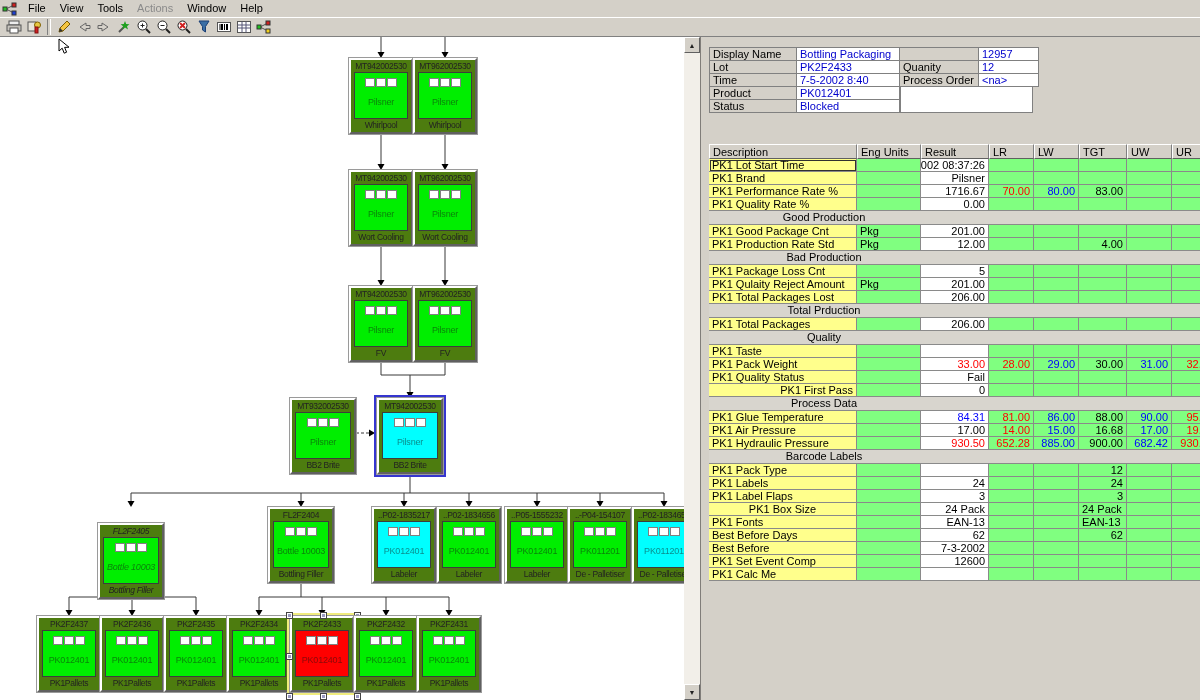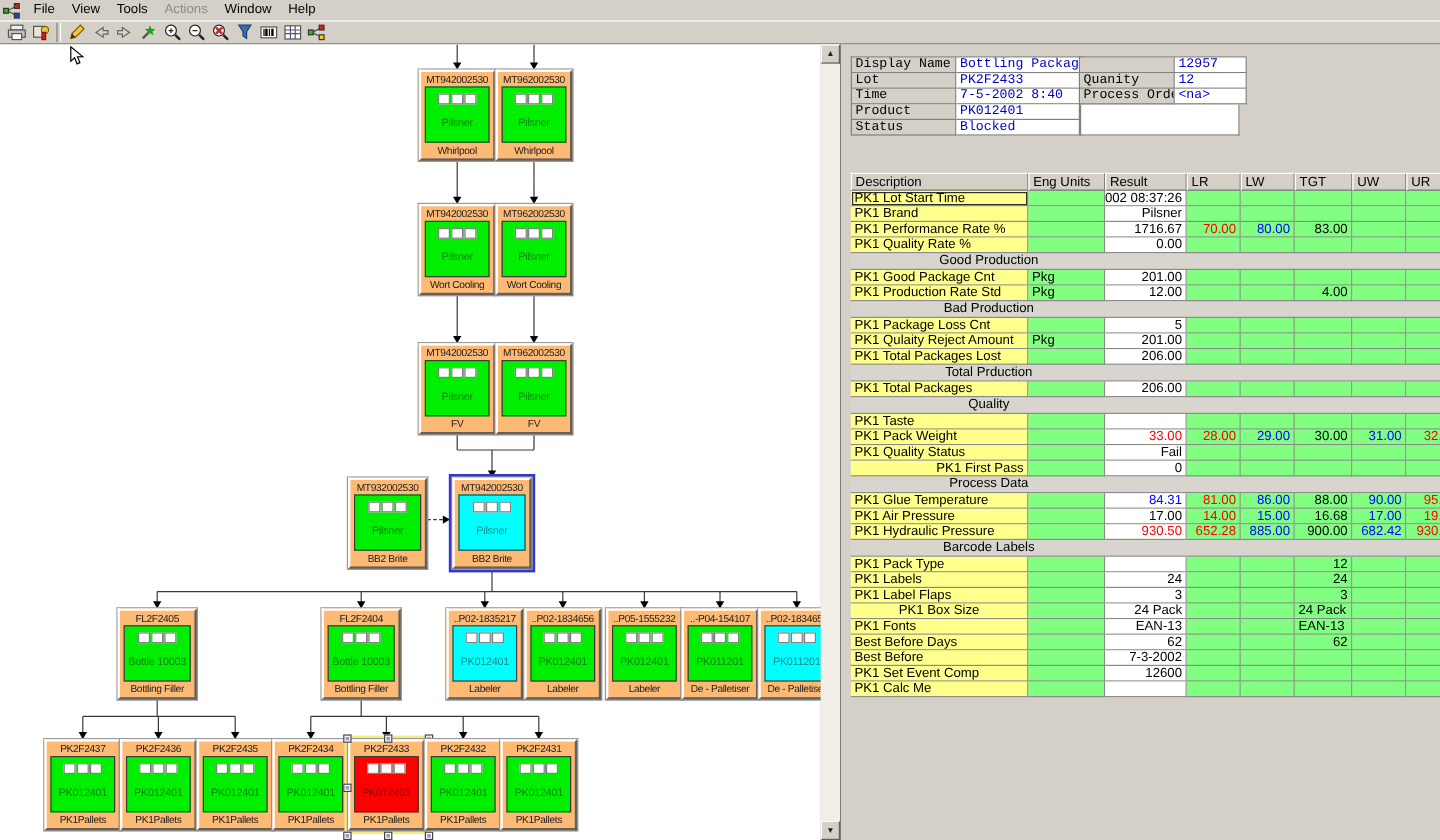--- a/index.html
+++ b/index.html
@@ -15,21 +15,21 @@
   #toolbar{position:absolute;left:0;top:17px;width:1200px;height:20px;background:#d4d0c8;
            border-top:1px solid #fff;border-bottom:1px solid #808080;
            display:flex;align-items:center;padding-left:4px;box-sizing:border-box;}
   .tbtn{width:20px;height:18px;display:inline-flex;align-items:center;justify-content:center;}
   .tbtn svg{width:16px;height:16px;}
   .tsep{width:2px;height:16px;border-left:1px solid #808080;border-right:1px solid #fff;margin:0 3px;}
   
   #canvas{position:absolute;left:0;top:37px;width:684px;height:663px;background:#fff;
           border-right:1px solid #808080;overflow:hidden;}
   #edges{position:absolute;left:0;top:0;}
-  .node{position:absolute;background:#fdba74;border:2px solid;border-color:#fff #606060 #606060 #fff;
+  .node{position:absolute;background:#4d7c0f;border:2px solid;border-color:#fff #606060 #606060 #fff;
         box-shadow:0 0 0 1px #9a9a9a;width:60px;}
   .node-title{height:12px;line-height:12px;text-align:center;font-size:8.5px;letter-spacing:-0.3px;
               white-space:nowrap;overflow:hidden;color:#222;}
   .node-body{margin:0 3px;height:45px;border:1px solid #3c3c3c;position:relative;}
   .node-body .boxes{position:absolute;left:0;right:0;top:5px;display:flex;justify-content:center;gap:1px;}
   .node-body .boxes i{width:8px;height:7px;background:#fff;border:1px solid #808080;display:block;}
   .node-prod{position:absolute;left:0;right:0;top:24px;text-align:center;font-size:9px;
              letter-spacing:-0.2px;color:rgba(20,20,20,0.5);white-space:nowrap;overflow:hidden;}
   .node-footer{height:13px;line-height:13px;text-align:center;font-size:8.5px;letter-spacing:-0.3px;
                white-space:nowrap;overflow:hidden;color:#222;}
@@ -40,21 +40,21 @@
   .handle:after{content:"";position:absolute;left:1px;top:1px;width:3px;height:3px;background:#9a9ac0;}
   
   #vscroll{position:absolute;left:684px;top:37px;width:16px;height:663px;background:#f2efe9;}
   .sbtn{position:absolute;left:0;width:16px;height:16px;background:#d4d0c8;
         border:1px solid;border-color:#fff #606060 #606060 #fff;box-sizing:border-box;
         font-size:7px;display:flex;align-items:center;justify-content:center;color:#222;}
   
   #panel{position:absolute;left:700px;top:37px;width:500px;height:663px;background:#d4d0c8;
          border-left:2px groove #d4d0c8;box-sizing:border-box;}
   .grid{position:absolute;border-top:1px solid #808080;border-left:1px solid #808080;}
-  .grow{display:flex;font-family:Liberation Mono, monospace;}
+  .grow{display:flex;}
   .gcell{height:12px;line-height:12px;border-right:1px solid #808080;border-bottom:1px solid #808080;
          padding:0 3px;white-space:nowrap;overflow:hidden;box-sizing:content-box;}
   .glabel{background:#d4d0c8;}
   .gval{background:#fff;color:#0000cc;}
   .gblank{background:#fff;border:1px solid #808080;border-top:none;}
   
   #results{position:absolute;left:7px;top:107px;width:509px;}
   .trow{display:flex;}
   .tcell{height:13px;line-height:13px;border-right:1px solid #8a8a8a;border-bottom:1px solid #8a8a8a;
          padding:0 3px;white-space:nowrap;overflow:hidden;box-sizing:border-box;flex:none;}
@@ -340,21 +340,21 @@
       <div class="node-body" style="background: rgb(0, 255, 255);">
         <div class="boxes">
           <i></i>
           <i></i>
           <i></i>
         </div>
         <div class="node-prod">Pilsner</div>
       </div>
       <div class="node-footer">BB2 Brite</div>
     </div>
-    <div class="node" style="left: 98px; top: 470px; width: 62px;">
+    <div class="node" style="left: 98px; top: 486px; width: 62px; font-style: italic;">
       <div class="node-title">FL2F2405</div>
       <div class="node-body" style="background: rgb(0, 238, 0);">
         <div class="boxes">
           <i></i>
           <i></i>
           <i></i>
         </div>
         <div class="node-prod">Bottle 10003</div>
       </div>
       <div class="node-footer">Bottling Filler</div>

